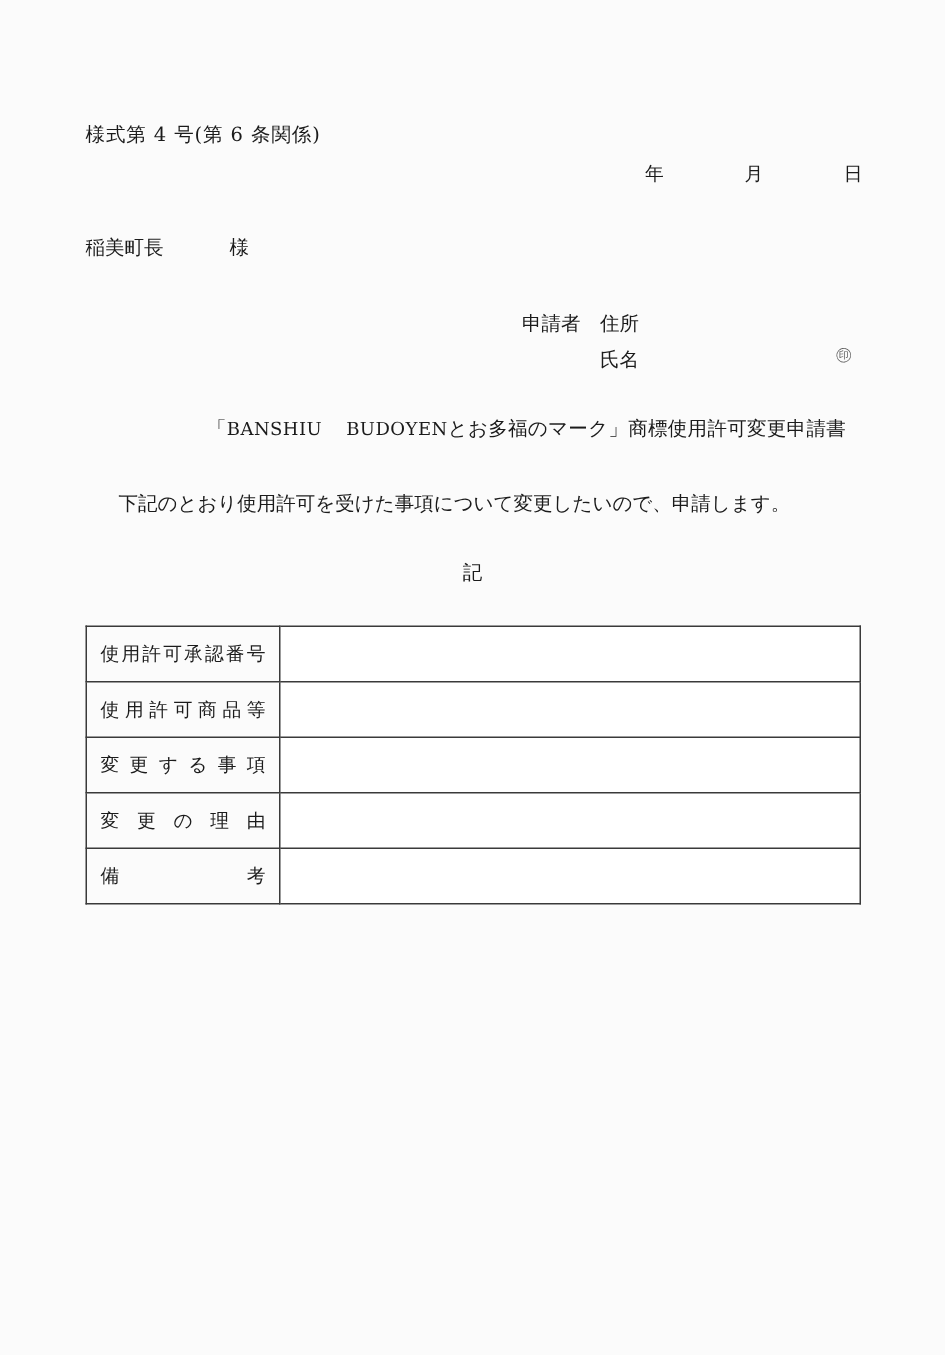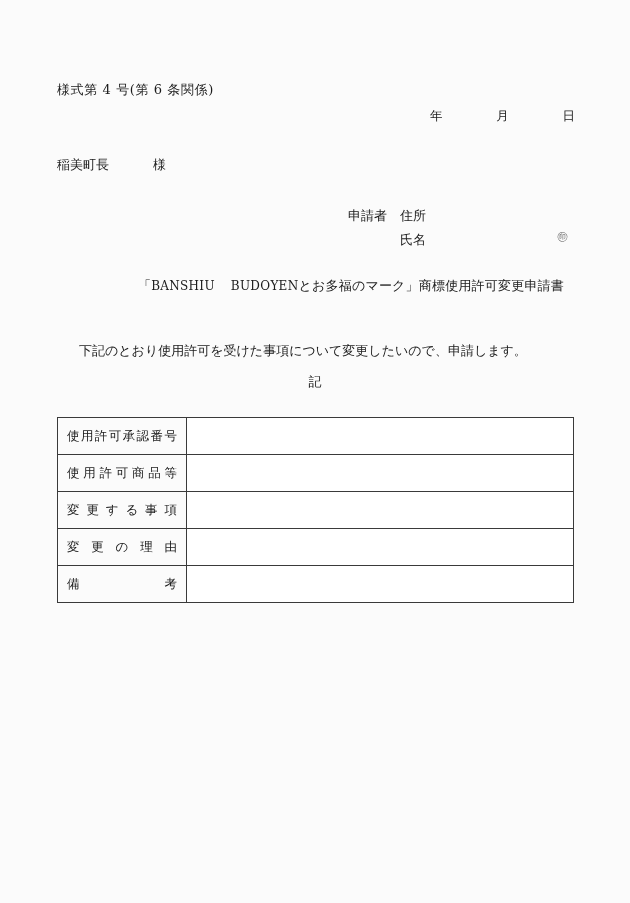--- a/index.html
+++ b/index.html
@@ -90,21 +90,21 @@
   .doc-title .latin {
     font-family: "DejaVu Serif", "Liberation Serif", serif;
     font-size: 12px;
     letter-spacing: 0.3px;
   }
   .doc-title .gap { display: inline-block; width: 16px; }
 
   .body-text {
     position: absolute;
     left: 57px;
-    top: 324px;
+    top: 309px;
     font-size: 13px;
     text-indent: 22px;
     white-space: nowrap;
   }
 
   .ki-mark {
     position: absolute;
     left: 0;
     top: 355px;
     width: 630px;

